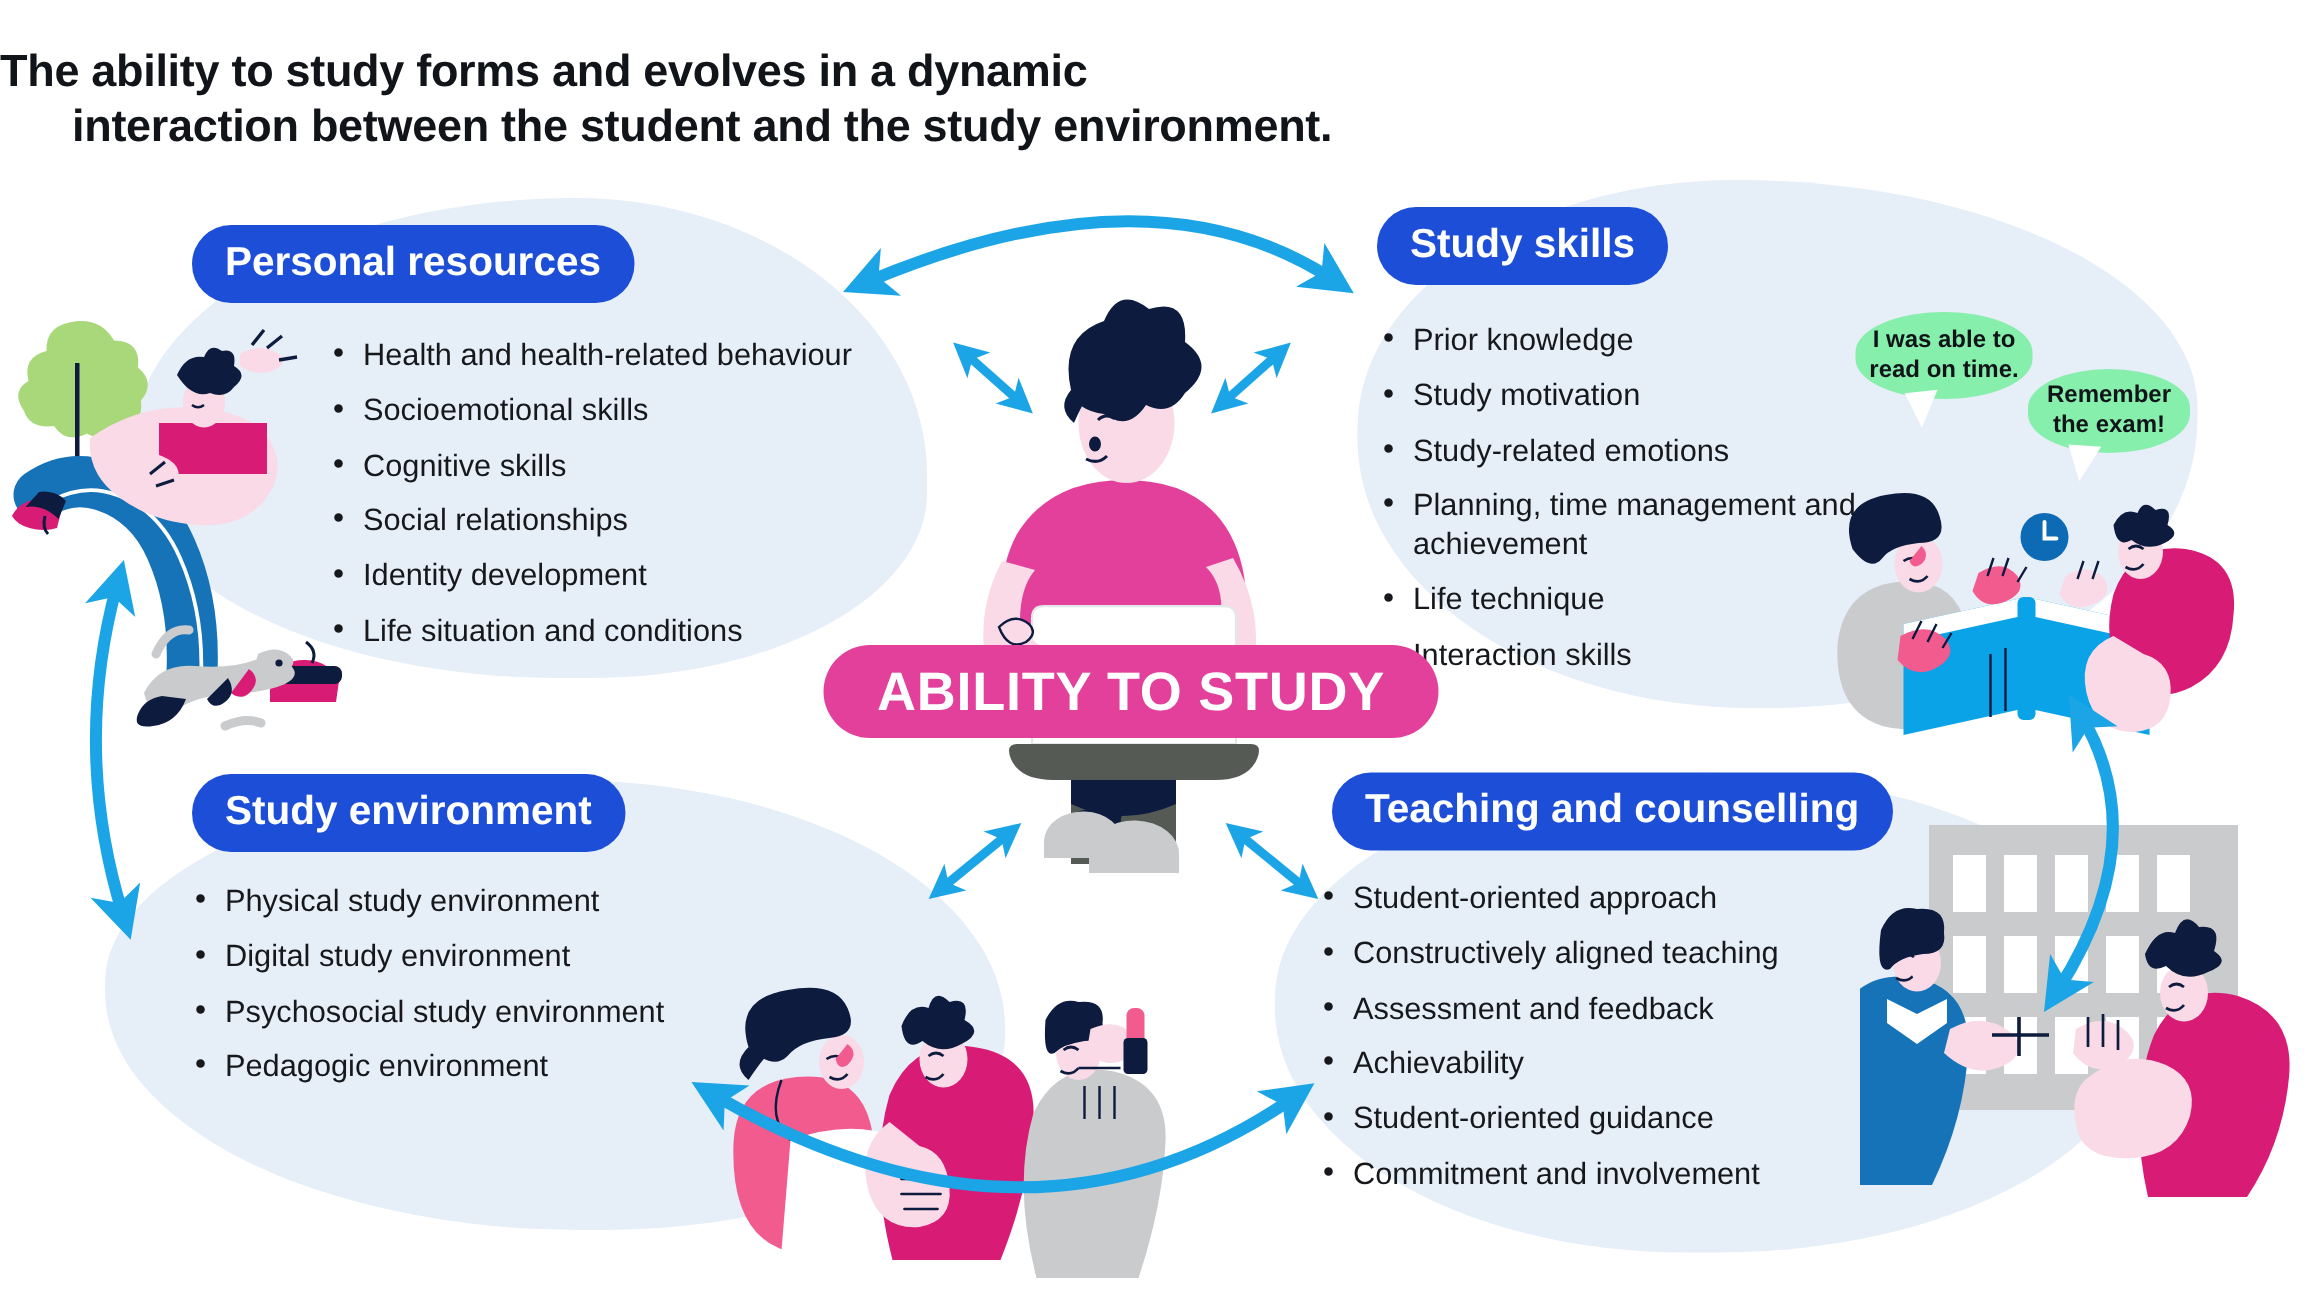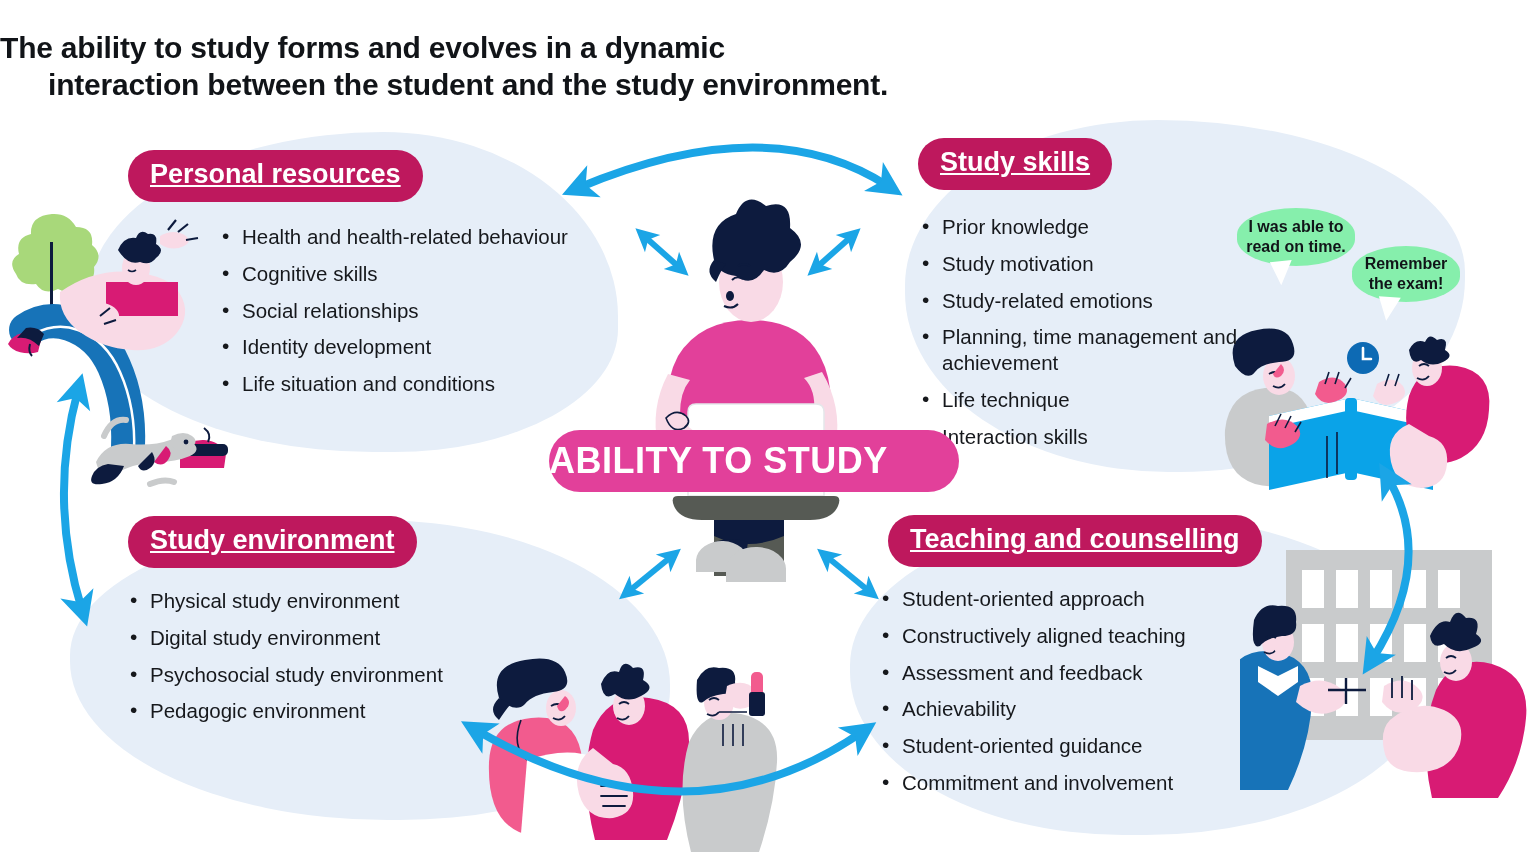--- a/index.html
+++ b/index.html
@@ -47,30 +47,29 @@
     border-radius: 52% 50% 46% 54% / 46% 56% 44% 54%;
   }
   .cloud-br {
     left: 850px; top: 515px; width: 580px; height: 320px;
     border-radius: 50% 52% 50% 48% / 48% 50% 50% 52%;
   }
 
   
   .pill {
     position: absolute;
-    background: #be185d;
+    background: #1d4ed8;
     color: #ffffff;
     font-weight: bold;
     font-size: 27px;
     line-height: 1;
     padding: 11px 22px 14px;
     border-radius: 30px;
     white-space: nowrap;
     z-index: 25;
-    text-decoration: underline;
   }
   .pill-pr { left: 128px; top: 150px; }
   .pill-ss { left: 918px; top: 138px; }
   .pill-se { left: 128px; top: 516px; }
   .pill-tc { left: 888px; top: 515px; }
 
   
   .list {
     position: absolute;
     z-index: 22;
@@ -96,21 +95,21 @@
   .list-se  { left: 128px; top: 588px; width: 400px; }
   .list-tc  { left: 880px; top: 586px; width: 400px; }
 
   
   .center-badge {
     position: absolute;
     left: 549px; top: 430px;
     width: 410px; height: 62px;
     background: #e2409a;
     border-radius: 34px;
-    display: flex; align-items: center; justify-content: flex-start;
+    display: flex; align-items: center; justify-content: center;
     color: #ffffff;
     font-weight: bold;
     font-size: 36px;
     letter-spacing: 0.5px;
     z-index: 35;
   }
 
   
   .bubble {
     position: absolute;
@@ -366,20 +365,21 @@
     <path d="M826 556 L870 592" stroke="#1ba5e6" stroke-width="6" fill="none" marker-start="url(#ahs)" marker-end="url(#ahs)"></path>
   </svg>
 
   <div class="pill pill-pr">Personal resources</div>
   <div class="pill pill-se">Study environment</div>
   <div class="pill pill-ss">Study skills</div>
   <div class="pill pill-tc">Teaching and counselling</div>
 
   <ul class="list list-pr">
     <li>Health and health-related behaviour</li>
+    <li>Socioemotional skills</li>
     <li>Cognitive skills</li>
     <li>Social relationships</li>
     <li>Identity development</li>
     <li>Life situation and conditions</li>
   </ul>
 
   <ul class="list list-ss">
     <li>Prior knowledge</li>
     <li>Study motivation</li>
     <li>Study-related emotions</li>

